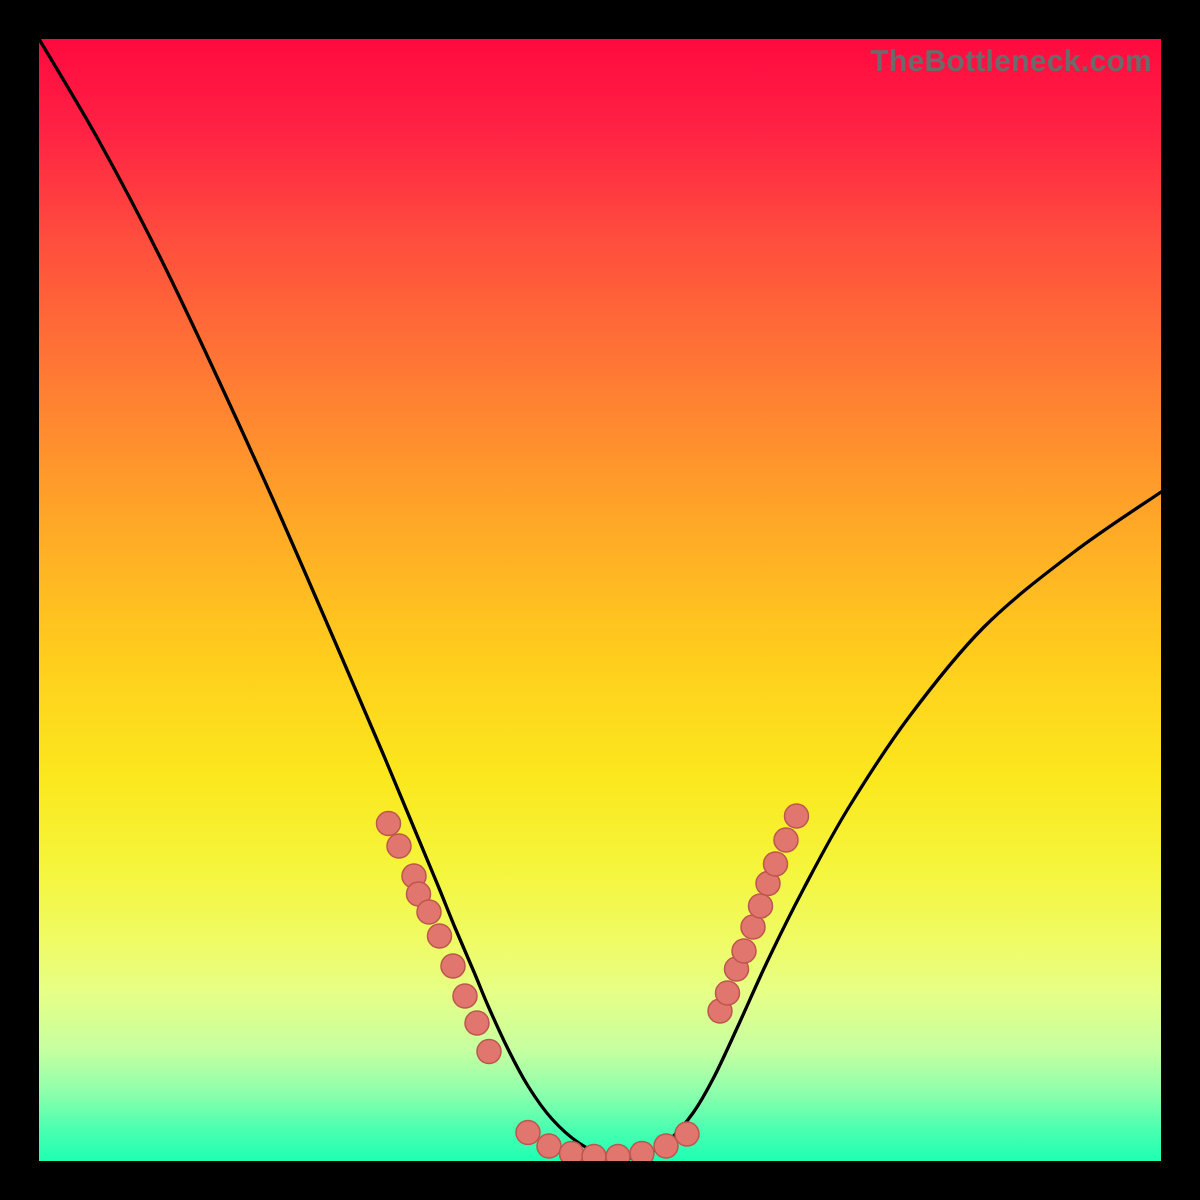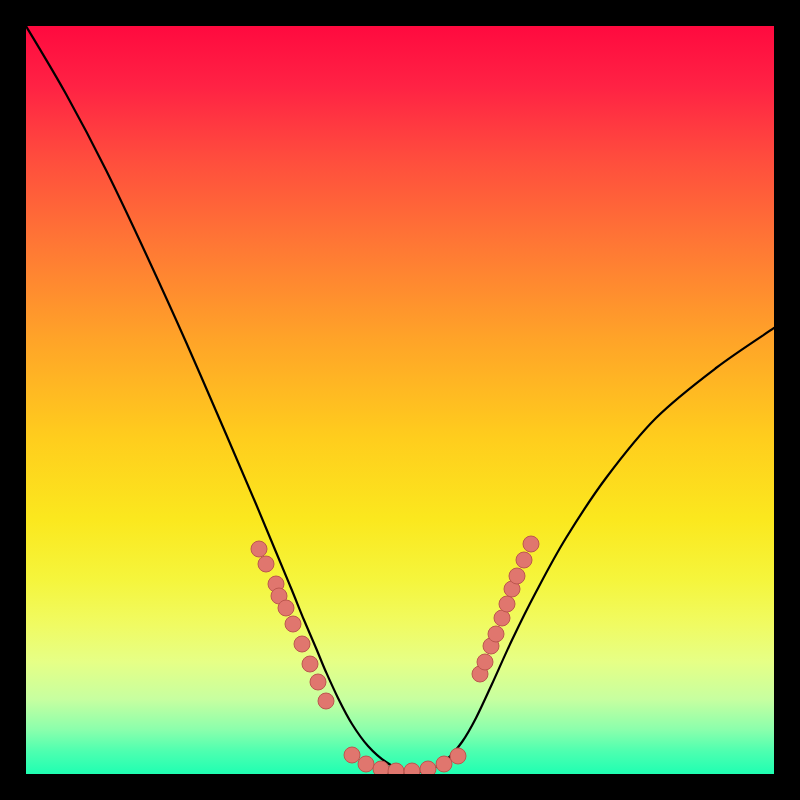--- a/index.html
+++ b/index.html
@@ -49,20 +49,21 @@
     left: 0;
     top: 0;
     width: 748px;
     height: 748px;
   }
 </style>
 </head>
 <body>
 
 <div class="frame">
+  <div class="watermark">TheBottleneck.com</div>
 
   <svg class="overlay" viewBox="0 0 748 748">
     <path fill="none" stroke="#000" stroke-width="2.2" stroke-linecap="round" d="M 0 0 C 6.7 11.3, 26.7 44.0, 40 68 C 53.3 92.0, 66.7 117.3, 80 144 C 93.3 170.7, 106.7 199.3, 120 228 C 133.3 256.7, 146.7 286.0, 160 316 C 173.3 346.0, 188.3 381.0, 200 408 C 211.7 435.0, 221.7 458.3, 230 478 C 238.3 497.7, 244.2 512.0, 250 526 C 255.8 540.0, 260.3 550.7, 265 562 C 269.7 573.3, 273.8 584.0, 278 594 C 282.2 604.0, 286.3 613.3, 290 622 C 293.7 630.7, 296.3 637.7, 300 646 C 303.7 654.3, 307.7 663.3, 312 672 C 316.3 680.7, 321.0 690.0, 326 698 C 331.0 706.0, 336.3 713.7, 342 720 C 347.7 726.3, 353.7 731.8, 360 736 C 366.3 740.2, 373.3 743.5, 380 745 C 386.7 746.5, 393.3 746.8, 400 745 C 406.7 743.2, 414.0 738.8, 420 734 C 426.0 729.2, 431.0 723.0, 436 716 C 441.0 709.0, 445.0 701.7, 450 692 C 455.0 682.3, 460.0 671.0, 466 658 C 472.0 645.0, 478.7 629.3, 486 614 C 493.3 598.7, 501.0 583.0, 510 566 C 519.0 549.0, 528.3 531.0, 540 512 C 551.7 493.0, 565.0 472.0, 580 452 C 595.0 432.0, 611.7 410.3, 630 392 C 648.3 373.7, 670.3 357.0, 690 342 C 709.7 327.0, 738.3 308.7, 748 302"></path>
     <g>
         <circle cx="233" cy="523" r="8" fill="#e0766e" stroke="#bd564f" stroke-width="1"></circle>
         <circle cx="240" cy="538" r="8" fill="#e0766e" stroke="#bd564f" stroke-width="1"></circle>
         <circle cx="250" cy="558" r="8" fill="#e0766e" stroke="#bd564f" stroke-width="1"></circle>
         <circle cx="253" cy="570" r="8" fill="#e0766e" stroke="#bd564f" stroke-width="1"></circle>
         <circle cx="260" cy="582" r="8" fill="#e0766e" stroke="#bd564f" stroke-width="1"></circle>
         <circle cx="267" cy="598" r="8" fill="#e0766e" stroke="#bd564f" stroke-width="1"></circle>

